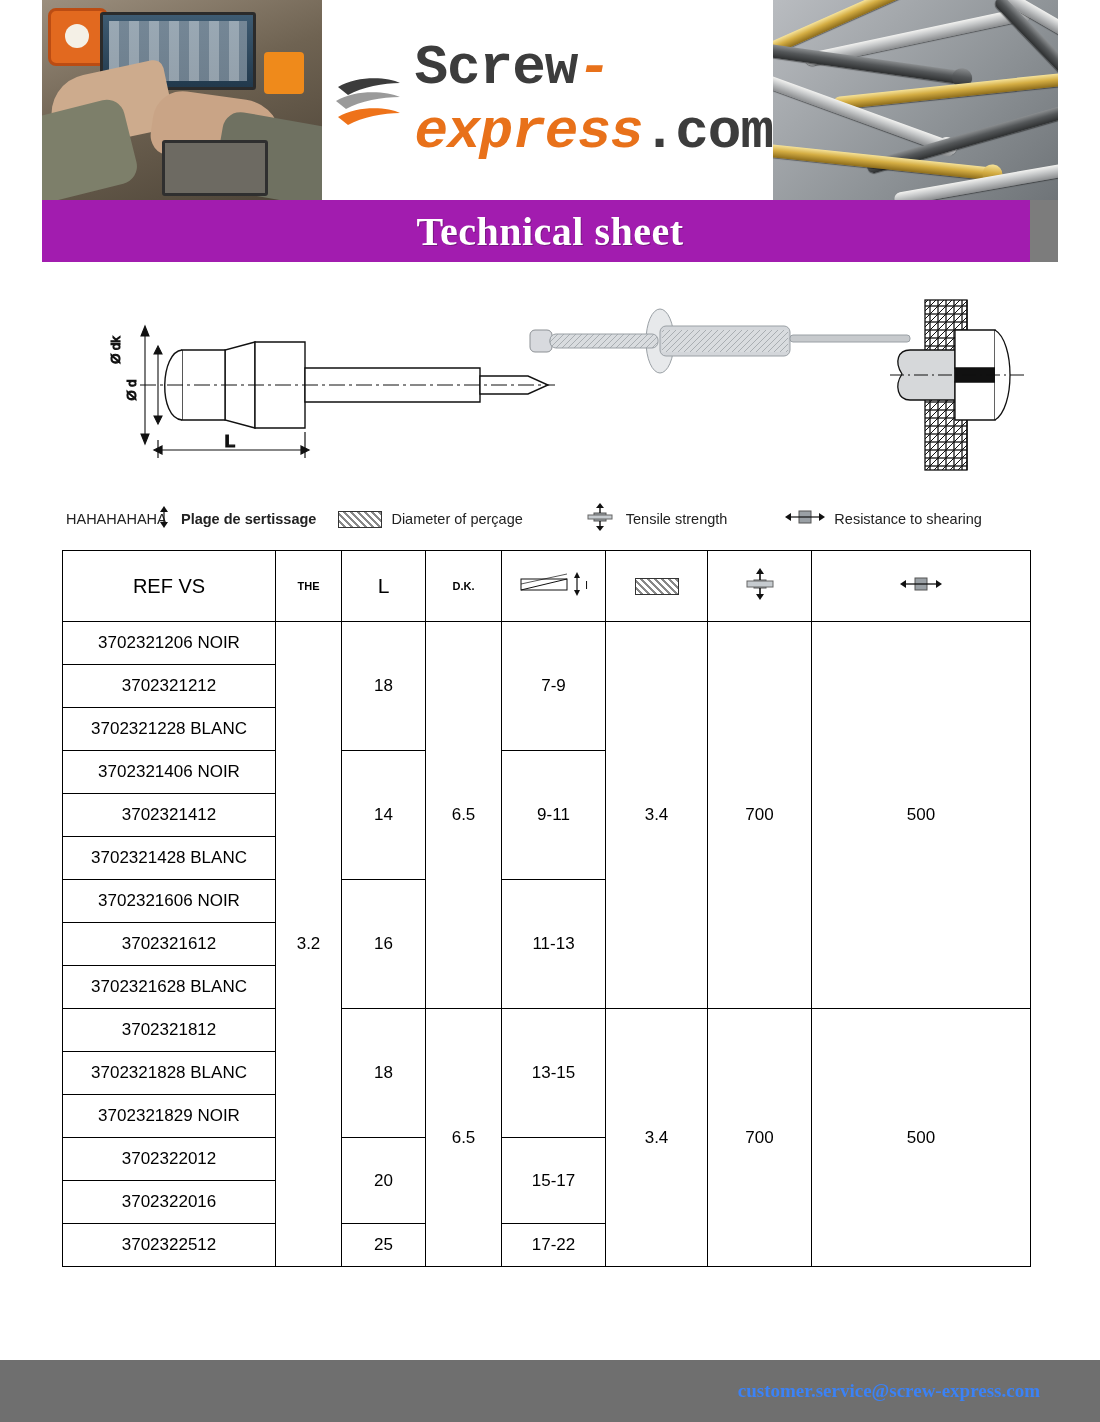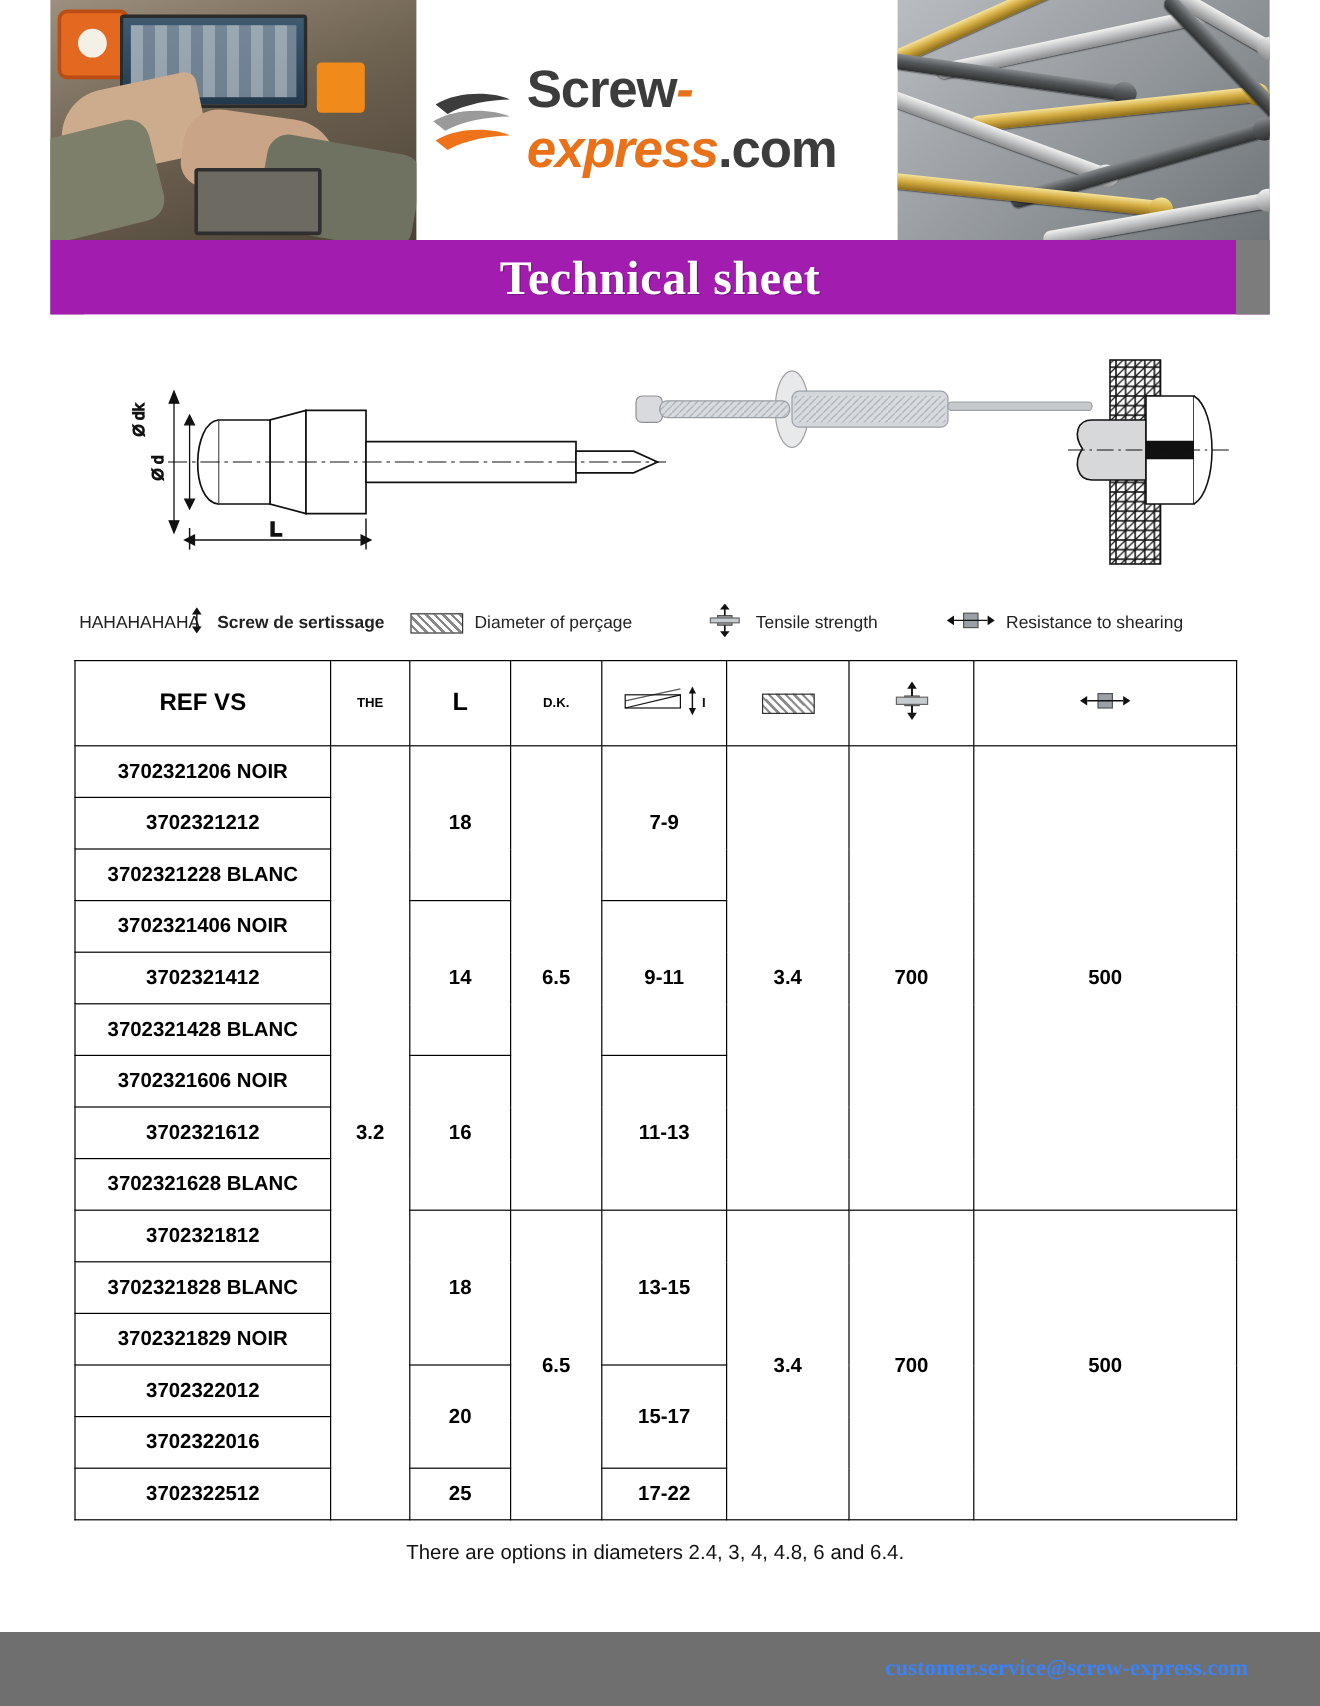--- a/index.html
+++ b/index.html
@@ -71,22 +71,22 @@
   }
 
   .header-logo{
     flex:1;height:200px;background:#ffffff;
     display:flex;align-items:center;justify-content:center;
     padding-left:10px;
   }
   .logo-wrap{display:flex;align-items:center;gap:10px;}
   .logo-mark{width:72px;height:58px;position:relative;}
   .logo-text{
-    font-size:44px;font-weight:bold;letter-spacing:-1px;
-    font-family:Liberation Sans, sans-serif;
+    font-size:56px;font-weight:bold;letter-spacing:-1px;
+    font-family:Liberation Mono, monospace;
   }
   .logo-text .s1{color:#3c3c3c;}
   .logo-text .s2{color:#e8711a;font-style:italic;}
   .logo-text .s3{color:#3c3c3c;}
 
   .header-photo-right{
     width:310px;height:200px;overflow:hidden;position:relative;
     background:linear-gradient(135deg,#b9bcc0,#8d9296 60%,#6f7478);
   }
   .screw{
@@ -147,21 +147,21 @@
     position:absolute;left:62px;top:550px;
     border-collapse:collapse;
     width:968px;
     table-layout:fixed;
   }
   table.spec td, table.spec th{
     border:1.6px solid #000;
     text-align:center;
     vertical-align:middle;
     font-size:17px;
-    font-weight:bold;
+    font-weight:normal;
     color:#000;
     padding:0;
     height:42px;
   }
   table.spec th.hd-ref{font-size:20px;}
   table.spec th.hd-small{font-size:11px;font-weight:bold;margin-top:22px;}
   table.spec th.hd-l{font-size:21px;}
   table.spec th{height:70px;}
   td.ref{font-size:17.5px;}
   .col1{width:213px;}
@@ -331,21 +331,21 @@
       <span class="lbl">HAHAHAHAHA</span>
     </div>
     <div class="legend-item">
       <span class="ic">
         <svg width="16" height="22" viewBox="0 0 16 22">
           <path d="M8,2 L8,20" stroke="#111" stroke-width="1.2"></path>
           <path d="M4,6 L8,0 L12,6 Z" fill="#111"></path>
           <path d="M4,16 L8,22 L12,16 Z" fill="#111"></path>
         </svg>
       </span>
-      <span class="lbl b">Screw de sertissage</span>
+      <span class="lbl b">Plage de sertissage</span>
     </div>
     <div class="lg-gap1"></div>
     <div class="legend-item">
       <span class="hatch-box ic"></span>
       <span class="lbl">Diameter of perçage</span>
     </div>
     <div class="lg-gap2"></div>
     <div class="legend-item">
       <span class="ic">
         <svg width="34" height="28" viewBox="0 0 34 28">
@@ -498,21 +498,20 @@
       </tr>
 
       <tr>
         <td class="ref">3702322512</td>
         <td>25</td>
         <td>17-22</td>
       </tr>
     </tbody>
   </table>
 
-  <div class="note">There are options in diameters 2.4, 3, 4, 4.8, 6 and 6.4.</div>
 
   <div class="footer-white-gap"></div>
   <div class="footer"></div>
   <div class="footer-inner">
     <span class="mail">customer.service@screw-express.com</span>
   </div>
 
 </div>
 
 </body></html>

